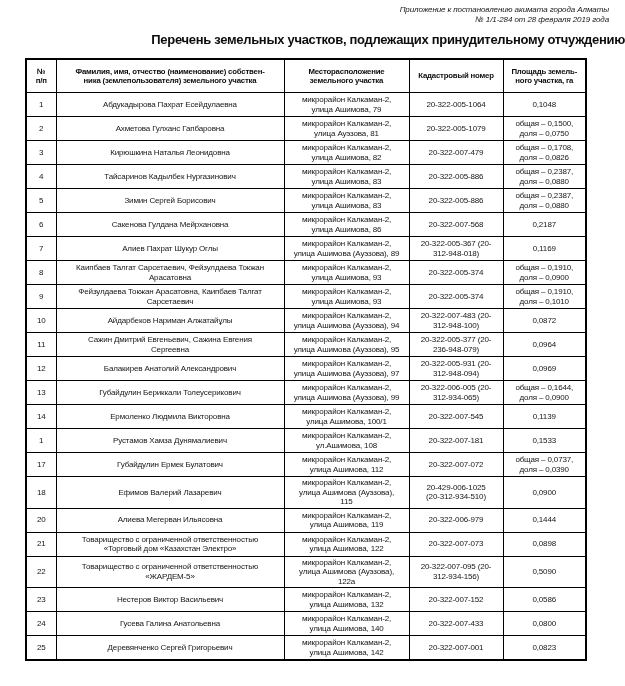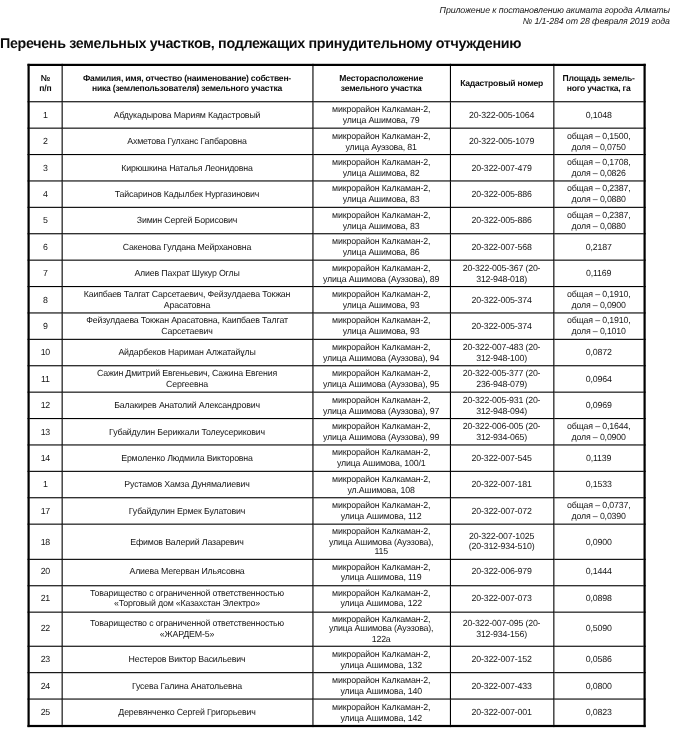--- a/index.html
+++ b/index.html
@@ -24,21 +24,21 @@
     font-size: 8px;
     line-height: 10px;
     white-space: pre-line;
     letter-spacing: -0.1px;
   }
   .title {
     position: absolute;
     top: 32px;
     left: 0;
     width: 625px;
-    text-align: left;
+    text-align: right;
     font-weight: bold;
     font-size: 13px;
     letter-spacing: -0.3px;
     color: #0d0d0d;
   }
   table.land-table {
     position: absolute;
     top: 58px;
     left: 25px;
     width: 560px;
@@ -99,21 +99,21 @@
       <th>Месторасположение
 земельного участка</th>
       <th>Кадастровый номер</th>
       <th>Площадь земель-
 ного участка, га</th>
     </tr>
   </thead>
   <tbody id="table-body">
   <tr>
     <td>1</td>
-    <td>Абдукадырова Мариям Кадастровый</td>
+    <td>Абдукадырова Пахрат Есейдулаевна</td>
     <td>микрорайон Калкаман-2,
 улица Ашимова, 79</td>
     <td>20-322-005-1064</td>
     <td>0,1048</td>
   </tr>
       <tr>
     <td>2</td>
     <td>Ахметова Гулханс Гапбаровна</td>
     <td>микрорайон Калкаман-2,
 улица Ауэзова, 81</td>
@@ -247,21 +247,21 @@
     <td>20-322-007-072</td>
     <td>общая – 0,0737,
 доля – 0,0390</td>
   </tr>
       <tr>
     <td>18</td>
     <td>Ефимов Валерий Лазаревич</td>
     <td>микрорайон Калкаман-2,
 улица Ашимова (Ауэзова),
 115</td>
-    <td>20-322-007-1025
+    <td>20-429-006-1025
 (20-312-934-510)</td>
     <td>0,0900</td>
   </tr>
       <tr>
     <td>20</td>
     <td>Алиева Мегерван Ильясовна</td>
     <td>микрорайон Калкаман-2,
 улица Ашимова, 119</td>
     <td>20-322-006-979</td>
     <td>0,1444</td>

